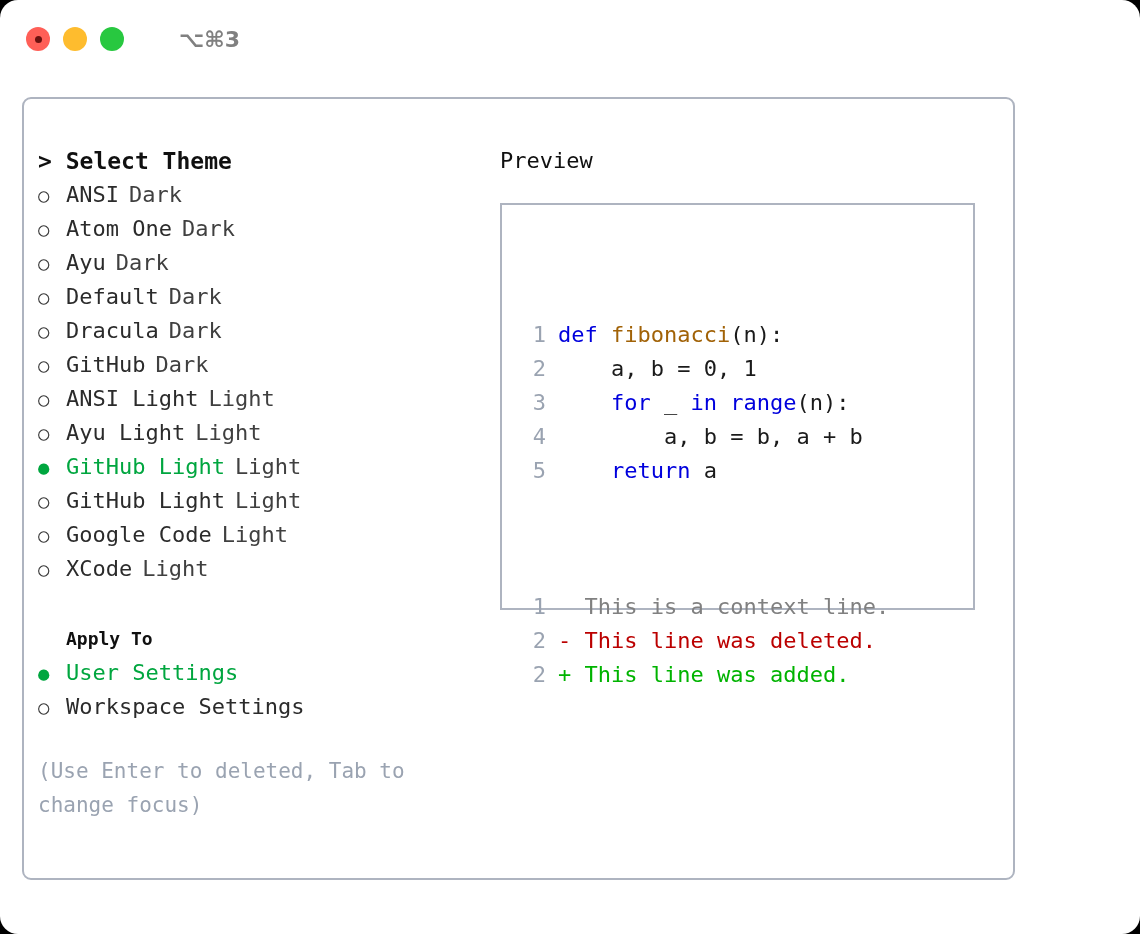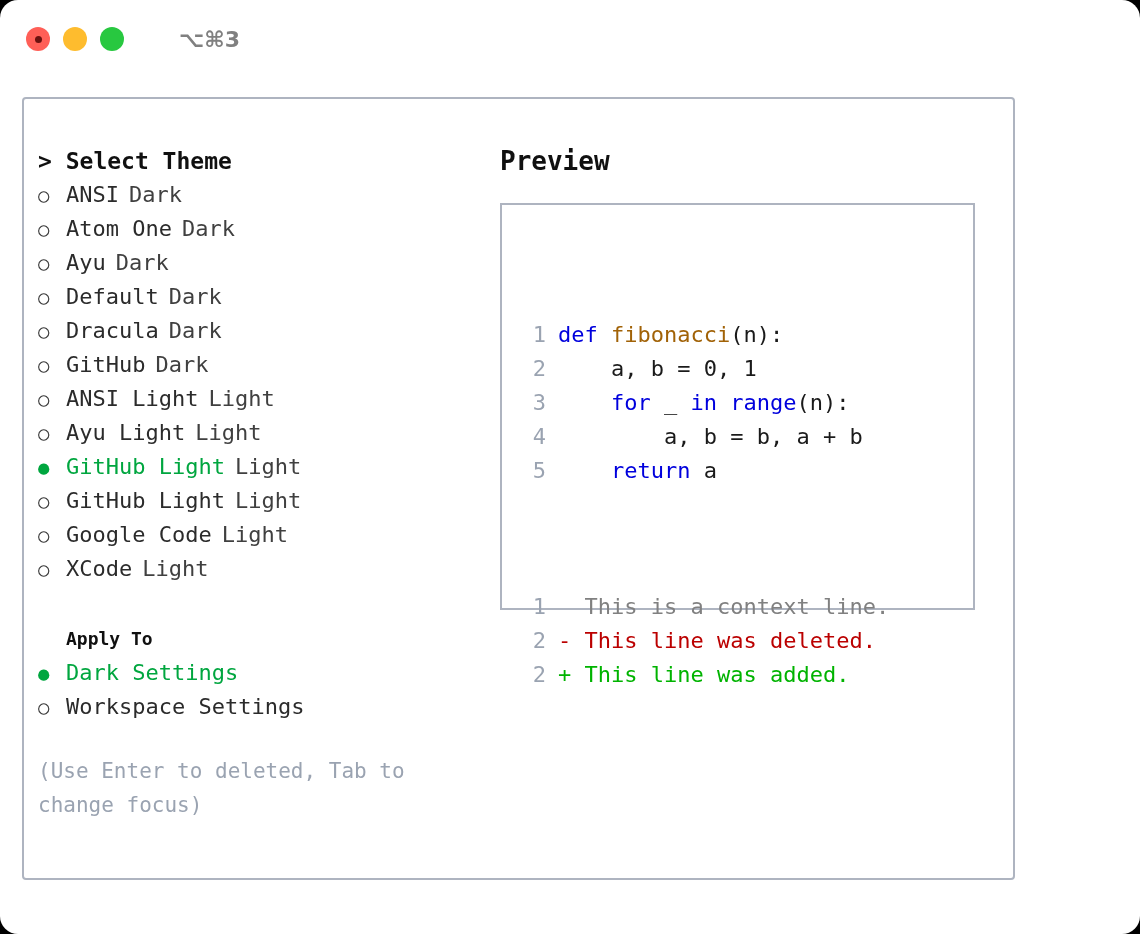--- a/index.html
+++ b/index.html
@@ -71,21 +71,21 @@
   }
 
   
   .panel {
     position: absolute;
     left: 22px;
     top: 97px;
     width: 993px;
     height: 783px;
     border: 2px solid #aeb4c0;
-    border-radius: 4px;
+    border-radius: 9px;
     box-sizing: border-box;
     background: #ffffff;
   }
 
   .cols {
     position: absolute;
     left: 0; top: 0;
     width: 100%; height: 100%;
   }
 
@@ -148,22 +148,22 @@
   }
 
   
   .right {
     position: absolute;
     left: 476px;
     top: 45px;
     width: 500px;
   }
   .preview-title {
-    font-size: 26px;
-    font-weight: bold;
+    font-size: 22px;
+    font-weight: normal;
     color: #101010;
     line-height: 34px;
   }
   .preview-box {
     margin-top: 25px;
     width: 475px;
     height: 407px;
     border: 2px solid #aeb4c0;
     box-sizing: border-box;
     background: #ffffff;
@@ -226,21 +226,21 @@
             <div class="row"><span class="bullet">○</span><span class="label">Ayu Light</span><span class="tag">Light</span></div>
             <div class="row selected"><span class="bullet">●</span><span class="label">GitHub Light</span><span class="tag">Light</span></div>
             <div class="row"><span class="bullet">○</span><span class="label">GitHub Light</span><span class="tag">Light</span></div>
             <div class="row"><span class="bullet">○</span><span class="label">Google Code</span><span class="tag">Light</span></div>
             <div class="row"><span class="bullet">○</span><span class="label">XCode</span><span class="tag">Light</span></div>
           </div>
 
         <div class="spacer-lg"></div>
         <div class="section-header">Apply To</div>
         <div id="apply-items">
-            <div class="row selected"><span class="bullet">●</span><span class="label">Dark Settings</span></div>
+            <div class="row selected"><span class="bullet">●</span><span class="label">User Settings</span></div>
             <div class="row"><span class="bullet">○</span><span class="label">Workspace Settings</span></div>
           </div>
 
         <div class="hint">(Use Enter to deleted, Tab to change focus)</div>
       </div>
 
       <div class="right">
         <div class="preview-title">Preview</div>
         <div class="preview-box">
           <div class="code">

